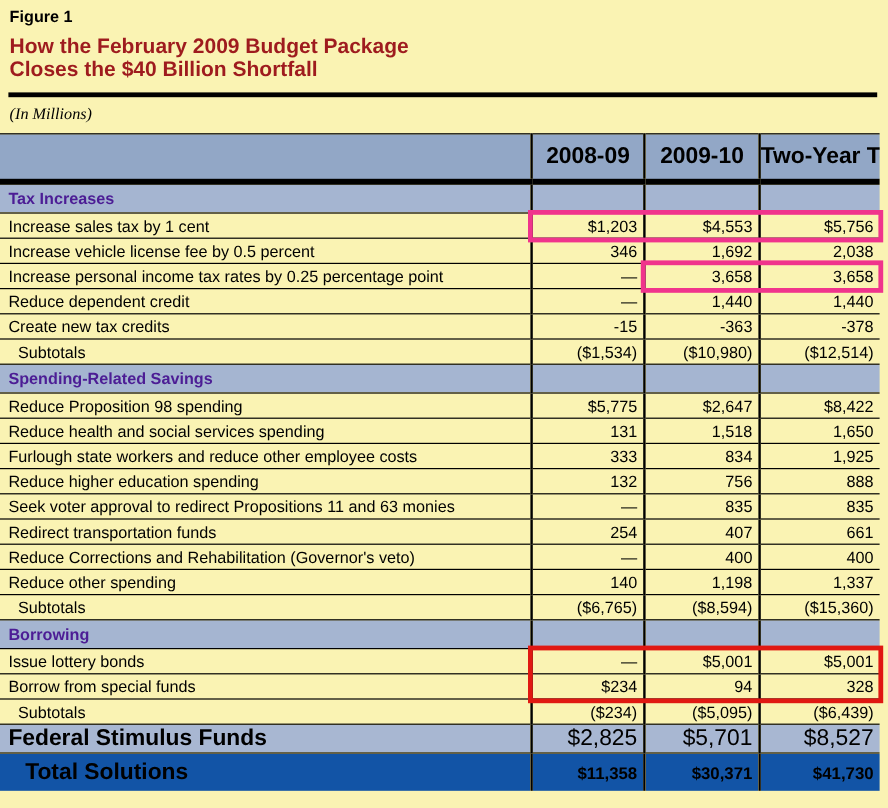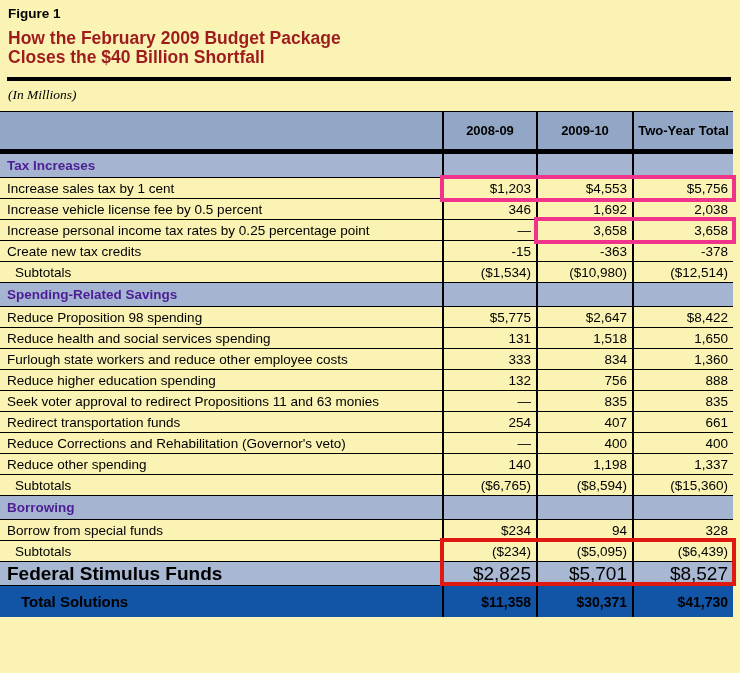--- a/index.html
+++ b/index.html
@@ -19,21 +19,21 @@
   .title-rule{position:absolute;left:7px;top:77px;width:724px;height:4px;background:#000;}
   .units-note{position:absolute;left:8px;top:87px;font-size:13.5px;font-style:italic;color:#000;font-family:Liberation Serif, serif;}
 
   table.budget{position:absolute;left:0;top:111px;width:733px;border-collapse:collapse;table-layout:fixed;}
   table.budget td,table.budget th{overflow:hidden;white-space:nowrap;vertical-align:middle;}
 
   thead th{
     background:var(--header-band);
     border-top:1px solid #000;
     border-bottom:5px solid #000;
-    height:37px;font-size:13px;font-weight:bold;color:#000;text-align:center;
+    height:37px;font-size:19px;font-weight:bold;color:#000;text-align:center;
     white-space:normal;line-height:15px;
   }
   th.val,td.val{border-left:2px solid #000;}
 
   tr.band td{
     background:var(--section-band);
     border-top:1px solid #000;border-bottom:1px solid #000;
     height:23px;font-size:13.5px;font-weight:bold;color:#4c1d95;
   }
   tr.band td.label{padding-left:7px;}
@@ -48,21 +48,21 @@
 
   tr.federal td{
     background:var(--federal-band);
     border-bottom:1px solid #000;
     height:23px;font-size:19px;color:#000;
   }
   tr.federal td.label{padding-left:7px;font-weight:bold;}
 
   tr.total td{
     background:var(--total-band);
-    height:31px;font-size:15px;font-weight:bold;color:#000;
+    height:31px;font-size:19px;font-weight:bold;color:#000;
   }
   tr.total td.label{padding-left:21px;}
   tr.total td.val{font-size:14px;}
 
   .hl{position:absolute;border:4px solid #000;box-sizing:border-box;pointer-events:none;background:transparent;}
 </style>
 </head>
 <body>
 
 <div class="page">
@@ -112,20 +112,26 @@
           <td class="val">1,692</td>
           <td class="val">2,038</td>
         </tr>
         <tr class="datarow">
           <td class="label">Increase personal income tax rates by 0.25 percentage point</td>
           <td class="val">—</td>
           <td class="val">3,658</td>
           <td class="val">3,658</td>
         </tr>
         <tr class="datarow">
+          <td class="label">Reduce dependent credit</td>
+          <td class="val">—</td>
+          <td class="val">1,440</td>
+          <td class="val">1,440</td>
+        </tr>
+        <tr class="datarow">
           <td class="label">Create new tax credits</td>
           <td class="val">-15</td>
           <td class="val">-363</td>
           <td class="val">-378</td>
         </tr>
         <tr class="subtotal">
           <td class="label">Subtotals</td>
           <td class="val">($1,534)</td>
           <td class="val">($10,980)</td>
           <td class="val">($12,514)</td>
@@ -145,21 +151,21 @@
         <tr class="datarow">
           <td class="label">Reduce health and social services spending</td>
           <td class="val">131</td>
           <td class="val">1,518</td>
           <td class="val">1,650</td>
         </tr>
         <tr class="datarow">
           <td class="label">Furlough state workers and reduce other employee costs</td>
           <td class="val">333</td>
           <td class="val">834</td>
-          <td class="val">1,360</td>
+          <td class="val">1,925</td>
         </tr>
         <tr class="datarow">
           <td class="label">Reduce higher education spending</td>
           <td class="val">132</td>
           <td class="val">756</td>
           <td class="val">888</td>
         </tr>
         <tr class="datarow">
           <td class="label">Seek voter approval to redirect Propositions 11 and 63 monies</td>
           <td class="val">—</td>
@@ -188,20 +194,26 @@
           <td class="label">Subtotals</td>
           <td class="val">($6,765)</td>
           <td class="val">($8,594)</td>
           <td class="val">($15,360)</td>
         </tr>
         <tr class="band">
           <td class="label">Borrowing</td>
           <td class="val"></td>
           <td class="val"></td>
           <td class="val"></td>
+        </tr>
+        <tr class="datarow">
+          <td class="label">Issue lottery bonds</td>
+          <td class="val">—</td>
+          <td class="val">$5,001</td>
+          <td class="val">$5,001</td>
         </tr>
         <tr class="datarow">
           <td class="label">Borrow from special funds</td>
           <td class="val">$234</td>
           <td class="val">94</td>
           <td class="val">328</td>
         </tr>
         <tr class="subtotal">
           <td class="label">Subtotals</td>
           <td class="val">($234)</td>

